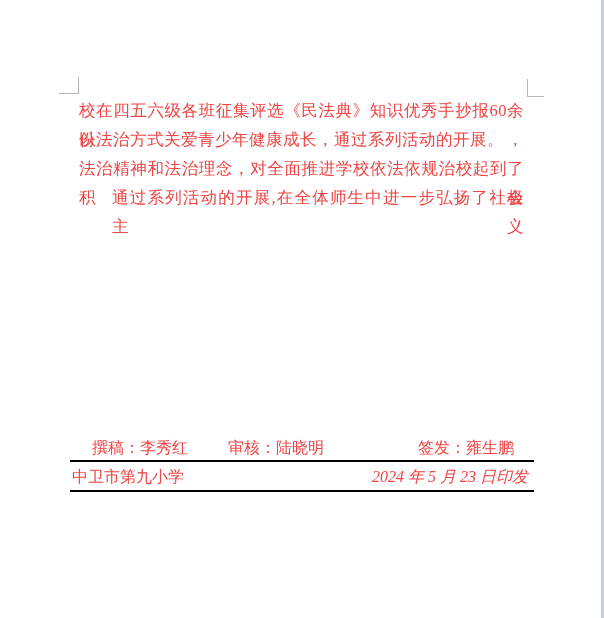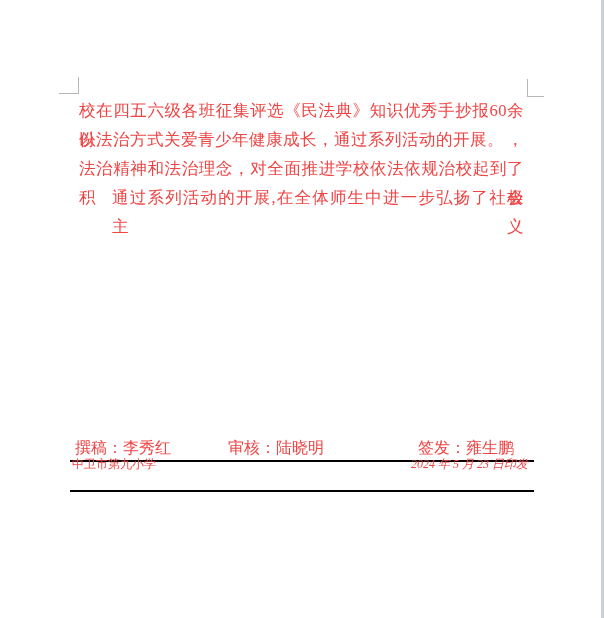--- a/index.html
+++ b/index.html
@@ -75,38 +75,38 @@
     width: 466px;
     height: 22px;
     font-size: 16px;
     line-height: 22px;
   }
   .footer-row1 .sig {
     position: absolute;
     top: 0;
     white-space: nowrap;
   }
-  .sig-drafter { left: 5px; }
+  .sig-drafter { left: 22px; }
   .sig-reviewer { left: 158px; }
   .sig-issuer { left: 348px; }
   .footer-rule-1 {
     position: absolute;
     left: 70px;
     top: 460px;
     width: 464px;
     height: 0;
     border-top: 2px solid #000000;
   }
   .footer-row2 {
     position: absolute;
     left: 70px;
-    top: 452px;
+    top: 465px;
     width: 464px;
     height: 24px;
-    font-size: 12px;
+    font-size: 16px;
     line-height: 24px;
     display: flex;
     justify-content: space-between;
     align-items: center;
   }
   .footer-row2 .org {
     padding-left: 2px;
     white-space: nowrap;
   }
   .footer-row2 .print-date {

